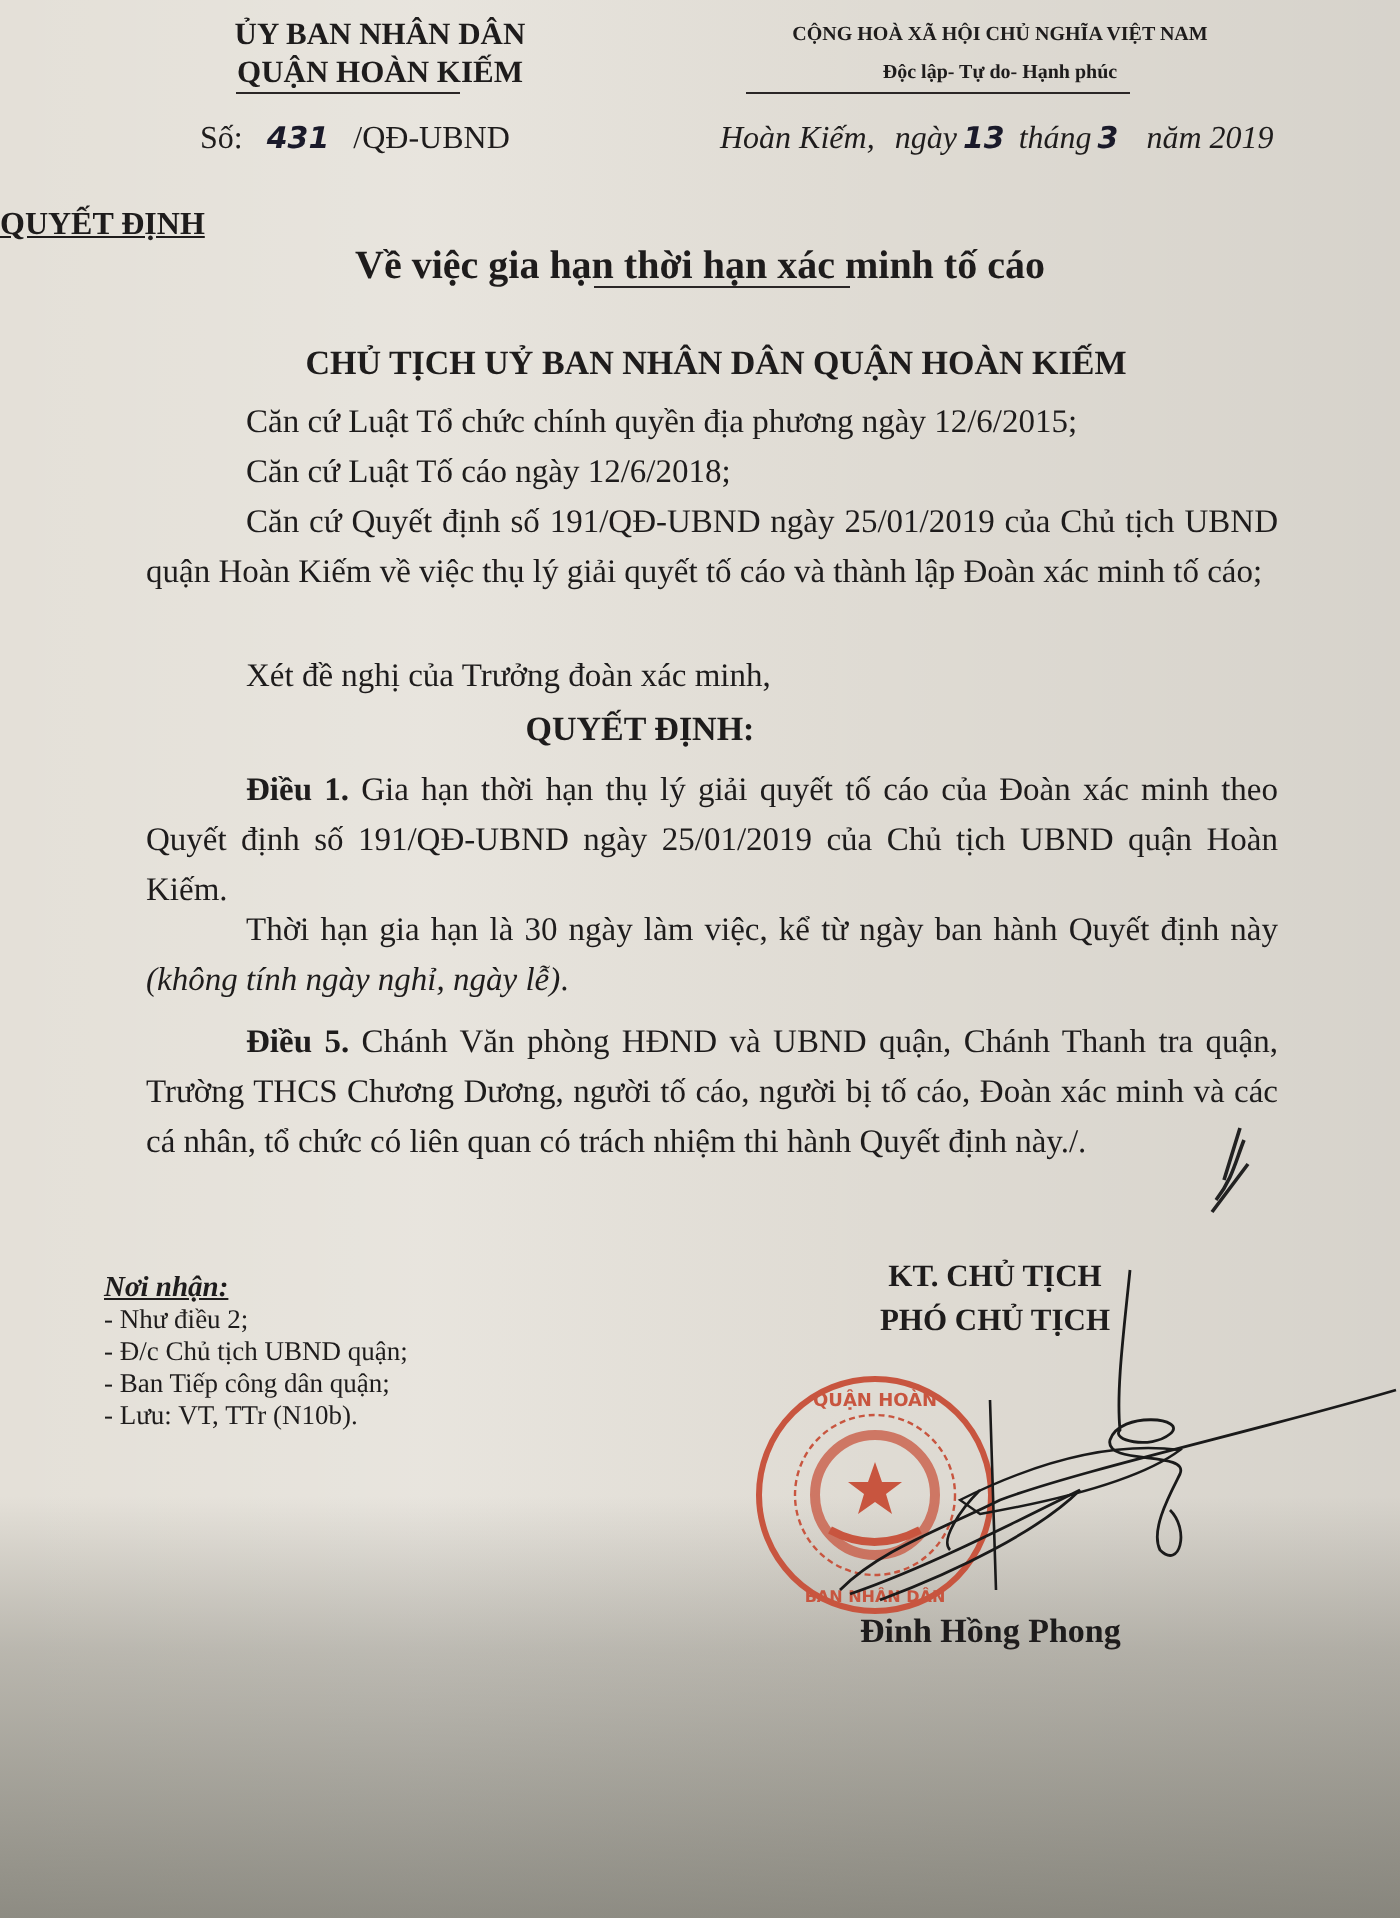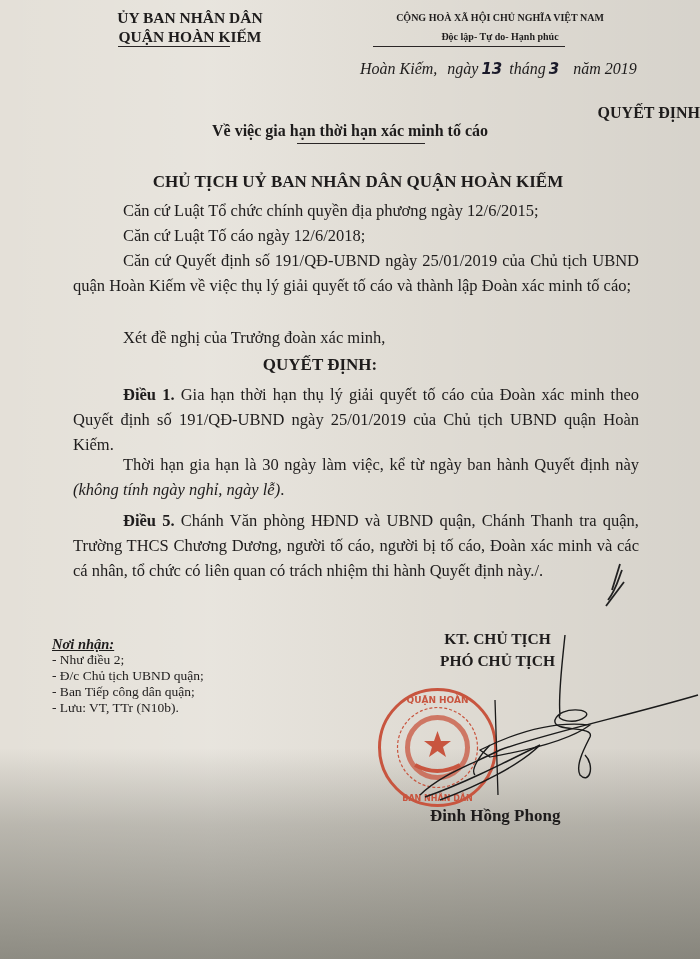--- a/index.html
+++ b/index.html
@@ -23,22 +23,22 @@
 
     
     #hdr-left { left: 95px; top: 8px; width: 190px; font-size: 15.5px; font-weight: bold; line-height: 19px; text-align: center; }
     
     #hdr-right { left: 300px; top: 8px; width: 400px; font-size: 10px; font-weight: bold; line-height: 19px; text-align: center; }
 
     #so-line { left: 100px; top: 60px; font-size: 16px; }
     .hand { font-family: "DejaVu Sans", sans-serif; font-style: italic; font-weight: bold; color: #1a1a2a; }
     #date-line { left: 360px; top: 60px; font-size: 16px; font-style: italic; }
 
-    #title { left: 0; width: 700px; top: 104px; font-size: 16px; font-weight: bold; text-align: right; }
-    #subtitle { left: 0; width: 700px; top: 122px; font-size: 16px; font-weight: bold; text-align: center; }
+    #title { left: 0; width: 700px; top: 104px; font-size: 16px; font-weight: bold; text-align: left; text-decoration: underline; }
+    #subtitle { left: 0; width: 700px; top: 122px; font-size: 20px; font-weight: bold; text-align: center; }
 
     #issuer { left: 0; width: 716px; top: 172px; font-size: 17px; font-weight: bold; text-align: center; }
 
     .para { position: absolute; left: 73px; width: 560px; font-size: 16.5px; line-height: 25px; text-align: justify; }
     .indent { text-indent: 50px; }
 
     #quyetdinh { left: 0; width: 640px; top: 355px; font-size: 17px; font-weight: bold; text-align: center; }
 
     #recipients { left: 52px; top: 636px; font-size: 13.5px; line-height: 16px; }
     #recipients .rhead { font-weight: bold; font-style: italic; font-size: 14.5px; text-decoration: underline; }
@@ -60,20 +60,25 @@
     <div>QUẬN HOÀN KIẾM</div>
   </div>
   <div class="underline-bar" style="left:118px; top:46px; width:112px;"></div>
 
   <div class="abs" id="hdr-right">
     <div>CỘNG HOÀ XÃ HỘI CHỦ NGHĨA VIỆT NAM</div>
     <div>Độc lập- Tự do- Hạnh phúc</div>
   </div>
   <div class="underline-bar" style="left:373px; top:46px; width:192px;"></div>
 
+  <div class="abs" id="so-line">
+    <span>Số:</span>
+    <span class="hand" style="font-size:15px; margin-left:8px;">431</span>
+    <span style="margin-left:8px;">/QĐ-UBND</span>
+  </div>
 
   <div class="abs" id="date-line">
     <span>Hoàn Kiếm,</span>
     <span style="margin-left:6px;">ngày</span><span class="hand" style="font-size:15px; margin:0 3px;">13</span>
     <span>tháng</span><span class="hand" style="font-size:15px; margin:0 10px 0 3px;">3</span>
     <span>năm 2019</span>
   </div>
 
   <div class="abs" id="title">QUYẾT ĐỊNH</div>
   <div class="abs" id="subtitle">Về việc gia hạn thời hạn xác minh tố cáo</div>

